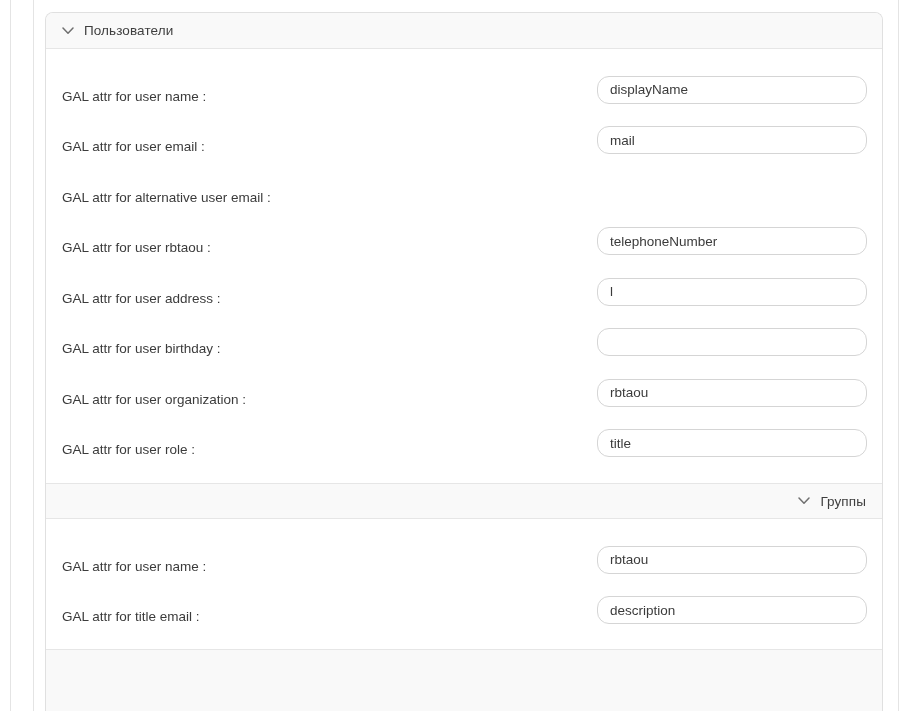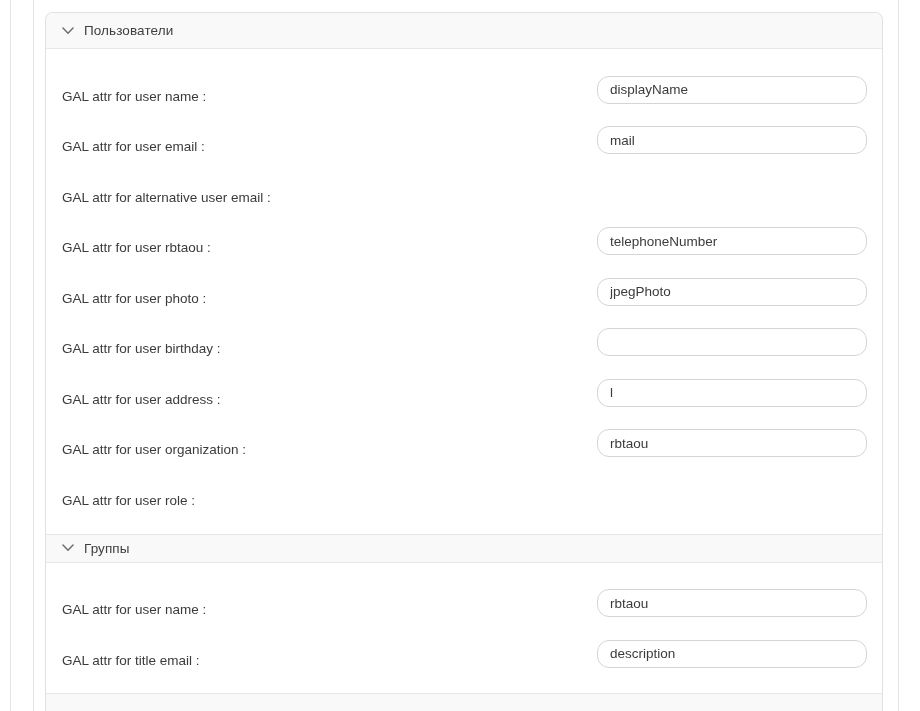--- a/index.html
+++ b/index.html
@@ -33,22 +33,23 @@
 
   .panel-header {
     display:flex; align-items:center;
     height:36px;
     padding:0 16px;
     background:#f9f9f9;
     border-bottom:1px solid #e6e6e6;
     cursor:pointer;
   }
   .panel-header.second {
-    height:29px;
+    height:36px;
     border-top:1px solid #e6e6e6;
+    justify-content:flex-end;
   }
   .panel-header.stub {
     height:70px;
     border-top:1px solid #e6e6e6;
     align-items:flex-start;
   }
   .chev {
     display:inline-flex; align-items:center; justify-content:center;
     width:12px; height:12px;
     margin-right:10px;
@@ -115,37 +116,34 @@
         <input class="inp" type="text" value="mail" style="">
       </div>
       <div class="row">
         <label class="lbl">GAL attr for alternative user email :</label>
       </div>
       <div class="row">
         <label class="lbl">GAL attr for user rbtaou :</label>
         <input class="inp" type="text" value="telephoneNumber" style="">
       </div>
       <div class="row">
-        <label class="lbl">GAL attr for user photo :</label>
-        <input class="inp" type="text" value="jpegPhoto" style="">
+        <label class="lbl">GAL attr for user address :</label>
+        <input class="inp" type="text" value="l" style="">
       </div>
       <div class="row">
         <label class="lbl">GAL attr for user birthday :</label>
         <input class="inp" type="text" value="" style="">
-      </div>
-      <div class="row">
-        <label class="lbl">GAL attr for user address :</label>
-        <input class="inp" type="text" value="l" style="">
       </div>
       <div class="row">
         <label class="lbl">GAL attr for user organization :</label>
         <input class="inp" type="text" value="rbtaou" style="">
       </div>
       <div class="row">
         <label class="lbl">GAL attr for user role :</label>
+        <input class="inp" type="text" value="title" style="">
       </div>
     </div>
 
     <div class="panel-header second">
       <span class="chev">
         <svg width="12" height="8" viewBox="0 0 12 8">
             <polyline points="1,1 6,6.2 11,1" fill="none" stroke="#6f6f6f" stroke-width="1.5" stroke-linecap="round" stroke-linejoin="round"></polyline>
           </svg>
       </span>
       <span class="panel-title">Группы</span>

